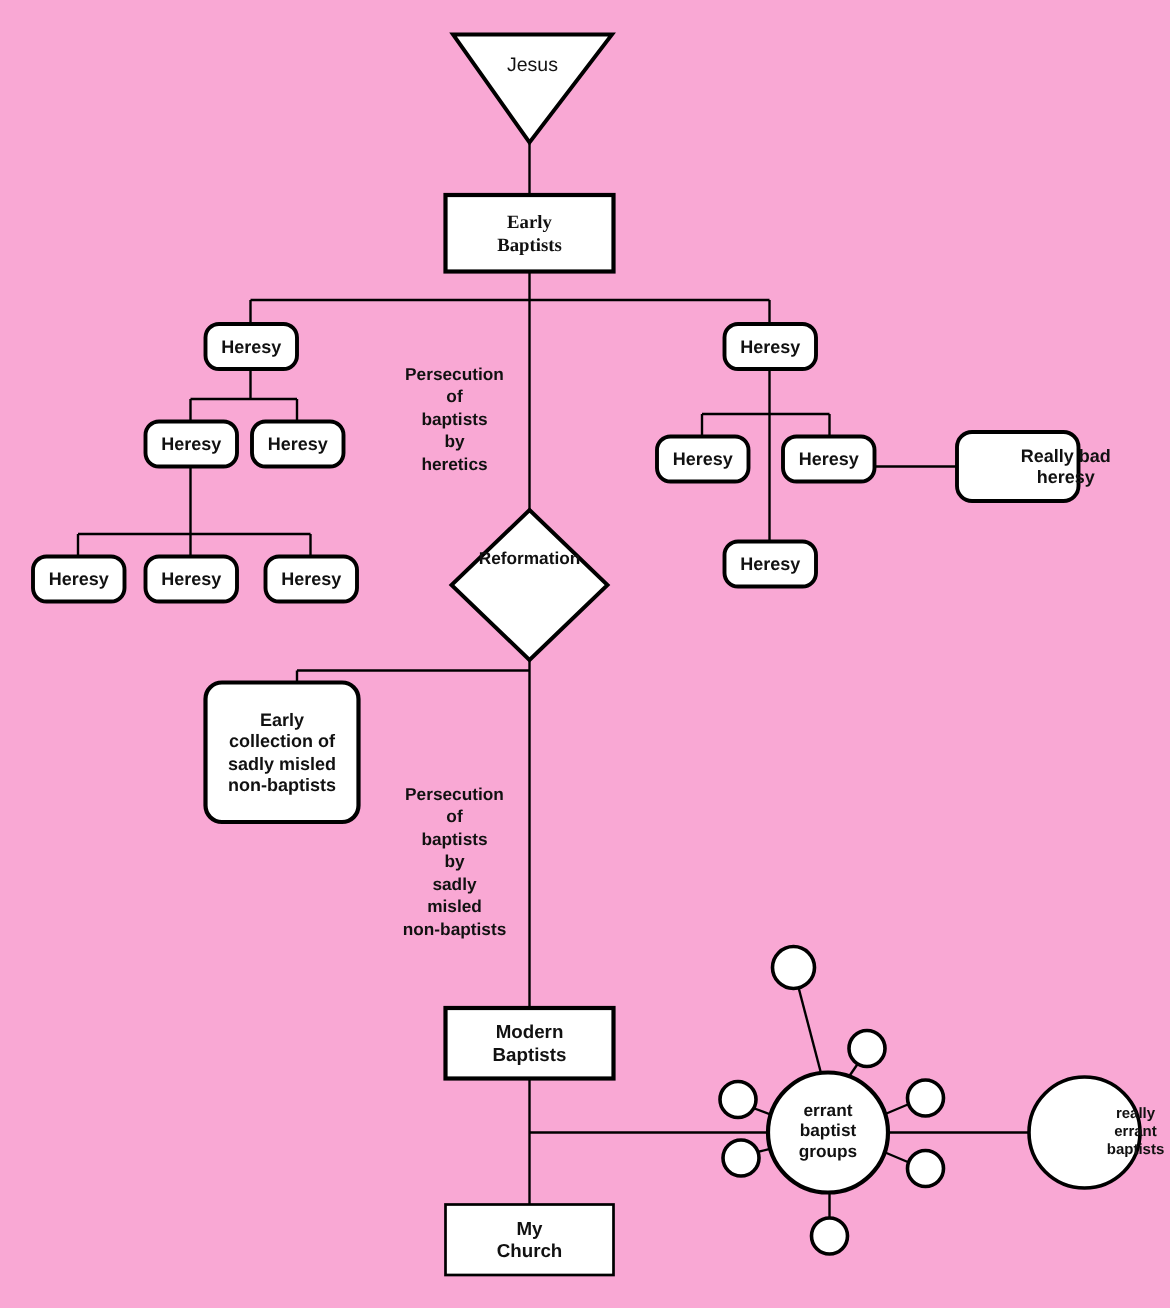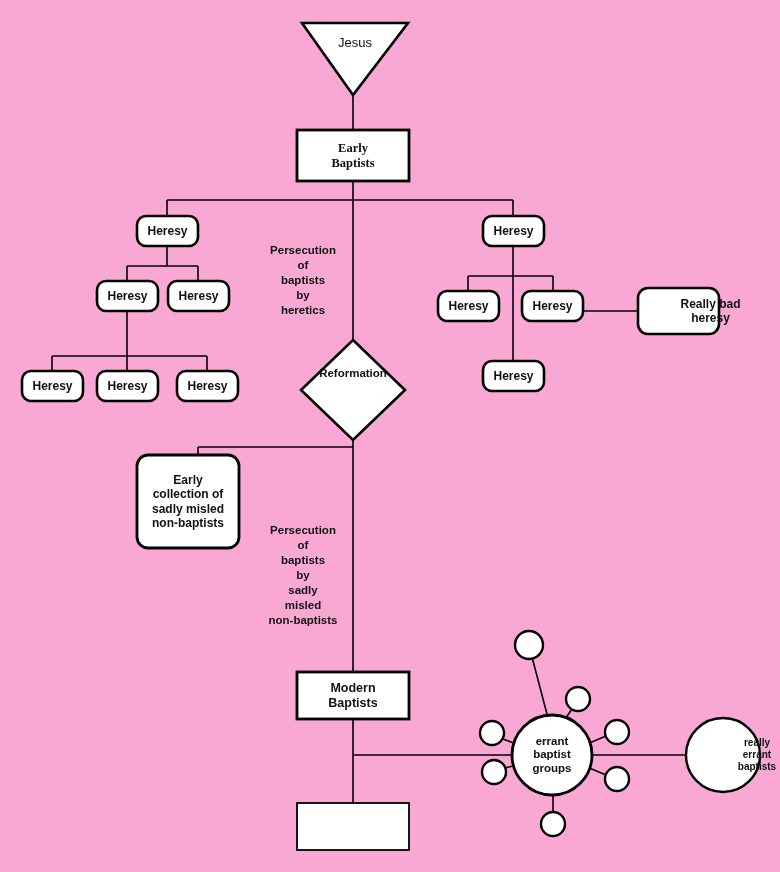--- a/index.html
+++ b/index.html
@@ -177,20 +177,22 @@
   <div class="node-label lbl-bold" style="left:301px; top:363px; width:104px; height:22px; font-size:11.5px;">Reformation</div>
 
   <div class="node-label lbl-bold" style="left:137px; top:455px; width:102px; height:93px; font-size:12px;">Early
 collection of
 sadly misled
 non-baptists</div>
 
   <div class="node-label lbl-bold" style="left:297px; top:672px; width:112px; height:47px; font-size:12.5px;text-align:center;">Modern
 Baptists</div>
 
+  <div class="node-label lbl-bold" style="left:297px; top:803px; width:112px; height:47px; font-size:12.5px;">My
+Church</div>
 
   <div class="node-label lbl-bold" style="left:522px; top:725px; width:60px; height:60px; font-size:11.5px;">errant
 baptist
 groups</div>
 
   <div class="node-label lbl-bold" style="left:724px; top:727px; width:66px; height:56px; font-size:10px;">really
 errant
 baptists</div>
 
   <div class="free-label right" style="left:258px; top:243px; width:90px; font-size:11.5px;">Persecution

